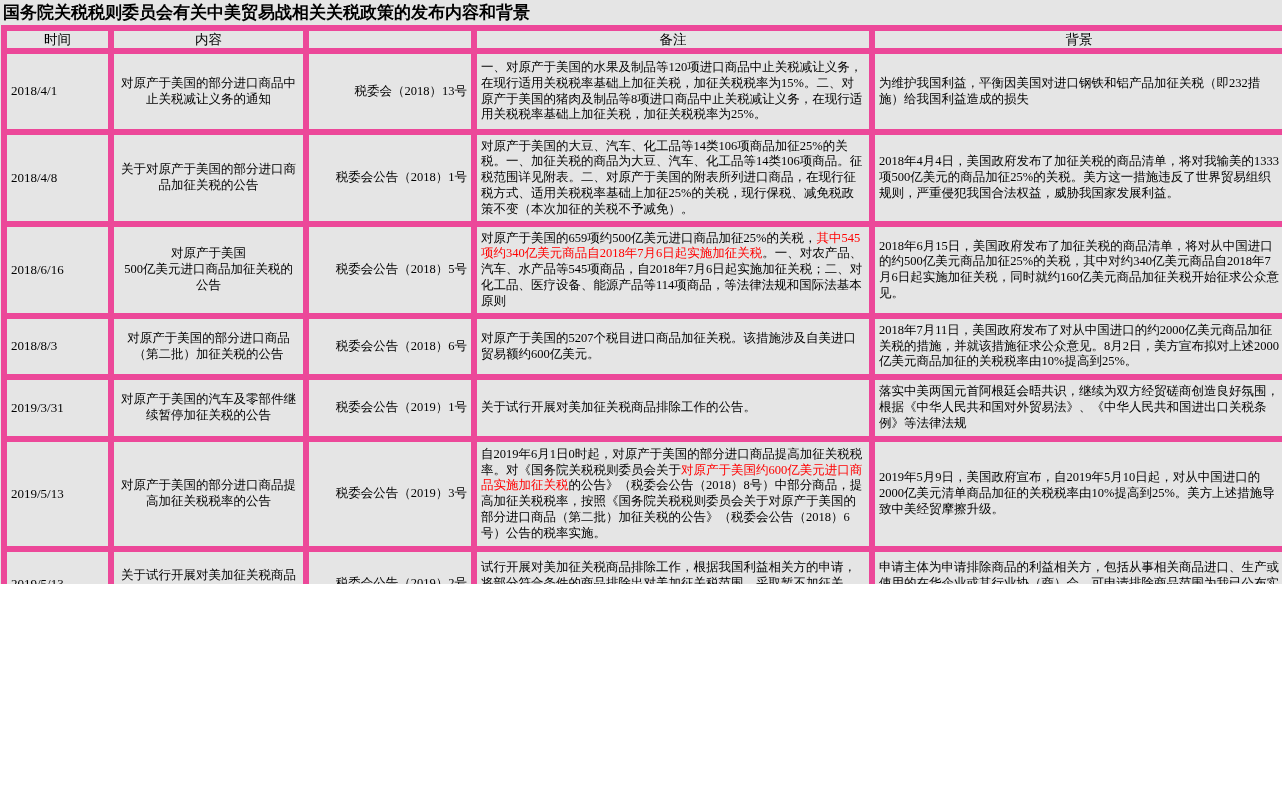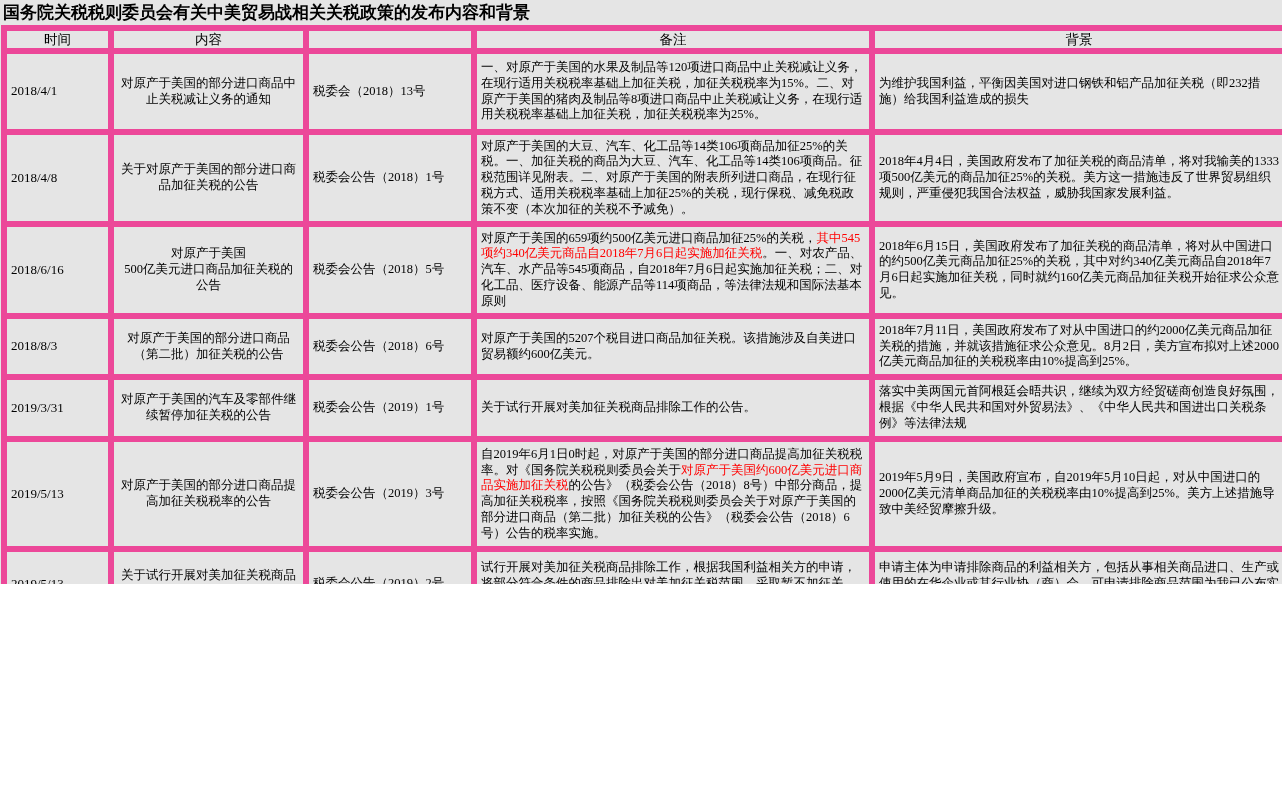--- a/index.html
+++ b/index.html
@@ -17,21 +17,21 @@
     width:1281px;margin-left:1px;
   }
   .grid th,.grid td{
     border:6px solid #ec4899;box-sizing:border-box;
     padding:1px 4px;vertical-align:middle;overflow:hidden;
     font-size:12.5px;line-height:1.26;font-weight:normal;
   }
   .grid th{height:20px;text-align:center;font-size:13.5px;padding:0 2px;}
   td.c-date{text-align:left;font-size:13px;}
   td.c-content{text-align:center;white-space:pre-line;margin-left:37px;}
-  td.c-doc{text-align:left;}
+  td.c-doc{text-align:right;}
   td.c-note{}
   td.c-bg{text-align:left;}
   .red{color:var(--red,#ff0000);}
   tr.r0 td{height:81px;}
   tr.r1 td{height:92px;}
   tr.r2 td{height:92px;}
   tr.r3 td{height:61px;}
   tr.r4 td{height:62px;}
   tr.r5 td{height:64px;}
   tr.r6 td{height:62px;}

